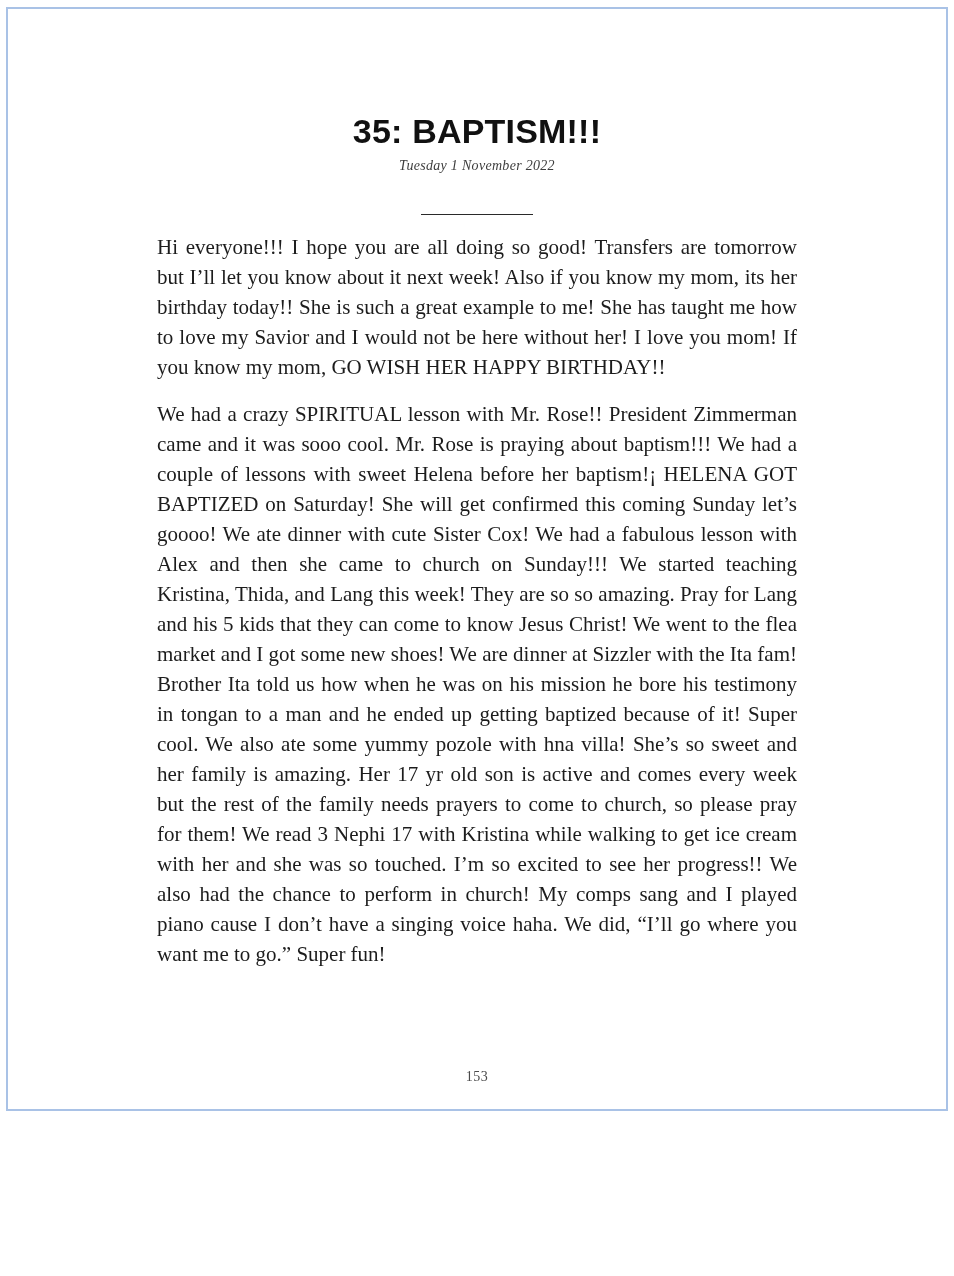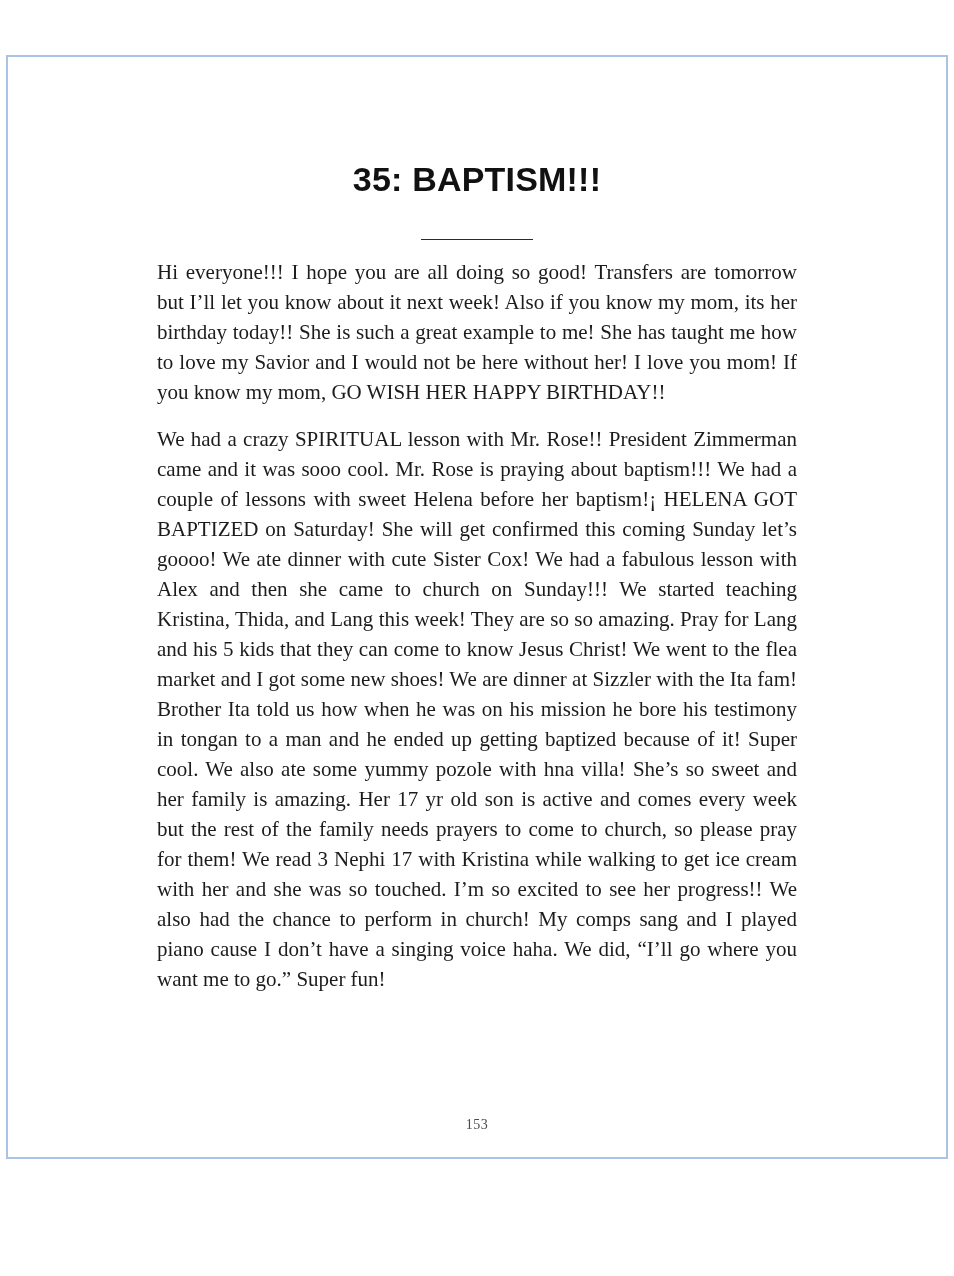--- a/index.html
+++ b/index.html
@@ -9,21 +9,20 @@
   }
   .page {
     position: relative;
     width: 954px;
     height: 1118px;
     background: #ffffff;
     overflow: hidden;
     font-family: "Liberation Serif", serif;
     color: #1c1c1c;
     box-sizing: border-box;
-    margin-top: 48px;
   }
   .page-border {
     position: absolute;
     left: 6px;
     top: 7px;
     right: 6px;
     bottom: 7px;
     border: 2px solid #a9c2e6;
     pointer-events: none;
   }
@@ -83,20 +82,21 @@
 </style>
 </head>
 <body>
 
 <div class="page">
   <div class="page-border"></div>
 
   <div class="content">
     <h1 class="title">35: BAPTISM!!!</h1>
 
+    <p class="date">Tuesday 1 November 2022</p>
 
     <hr class="divider">
 
     <div class="body-text">
       <p>Hi everyone!!! I hope you are all doing so good! Transfers are tomorrow but I’ll let you know about it next week! Also if you know my mom, its her birthday today!! She is such a great example to me! She has taught me how to love my Savior and I would not be here without her! I love you mom! If you know my mom,  GO WISH HER HAPPY BIRTHDAY!!</p>
       <p>We had a crazy SPIRITUAL lesson with Mr. Rose!! President Zimmerman came and it was sooo cool. Mr. Rose is praying about baptism!!! We had a couple of lessons with sweet Helena before her baptism!¡ HELENA GOT BAPTIZED on Saturday! She will get confirmed this coming Sunday let’s goooo! We ate dinner with cute Sister Cox! We had a fabulous lesson with Alex and then she came to church on Sunday!!! We started teaching Kristina, Thida, and Lang this week! They are so so amazing. Pray for Lang and his 5 kids that they can come to know Jesus Christ! We went to the flea market and I got some new shoes! We are dinner at Sizzler with the Ita fam! Brother Ita told us how when he was on his mission he bore his testimony in tongan to a man and he ended up getting baptized because of it! Super cool.  We also ate some yummy pozole with hna villa! She’s so sweet and her family is amazing. Her 17 yr old son is active and comes every week but the rest of the family needs prayers to come to church, so please pray for them! We read 3 Nephi 17 with Kristina while walking to get ice cream with her and she was so touched. I’m so excited to see her progress!! We also had the chance to perform in church! My comps sang and I played piano cause I don’t have a singing voice haha. We did, “I’ll go where you want me to go.” Super fun!</p>
     </div>
   </div>
 
   <div class="page-number">153</div>

